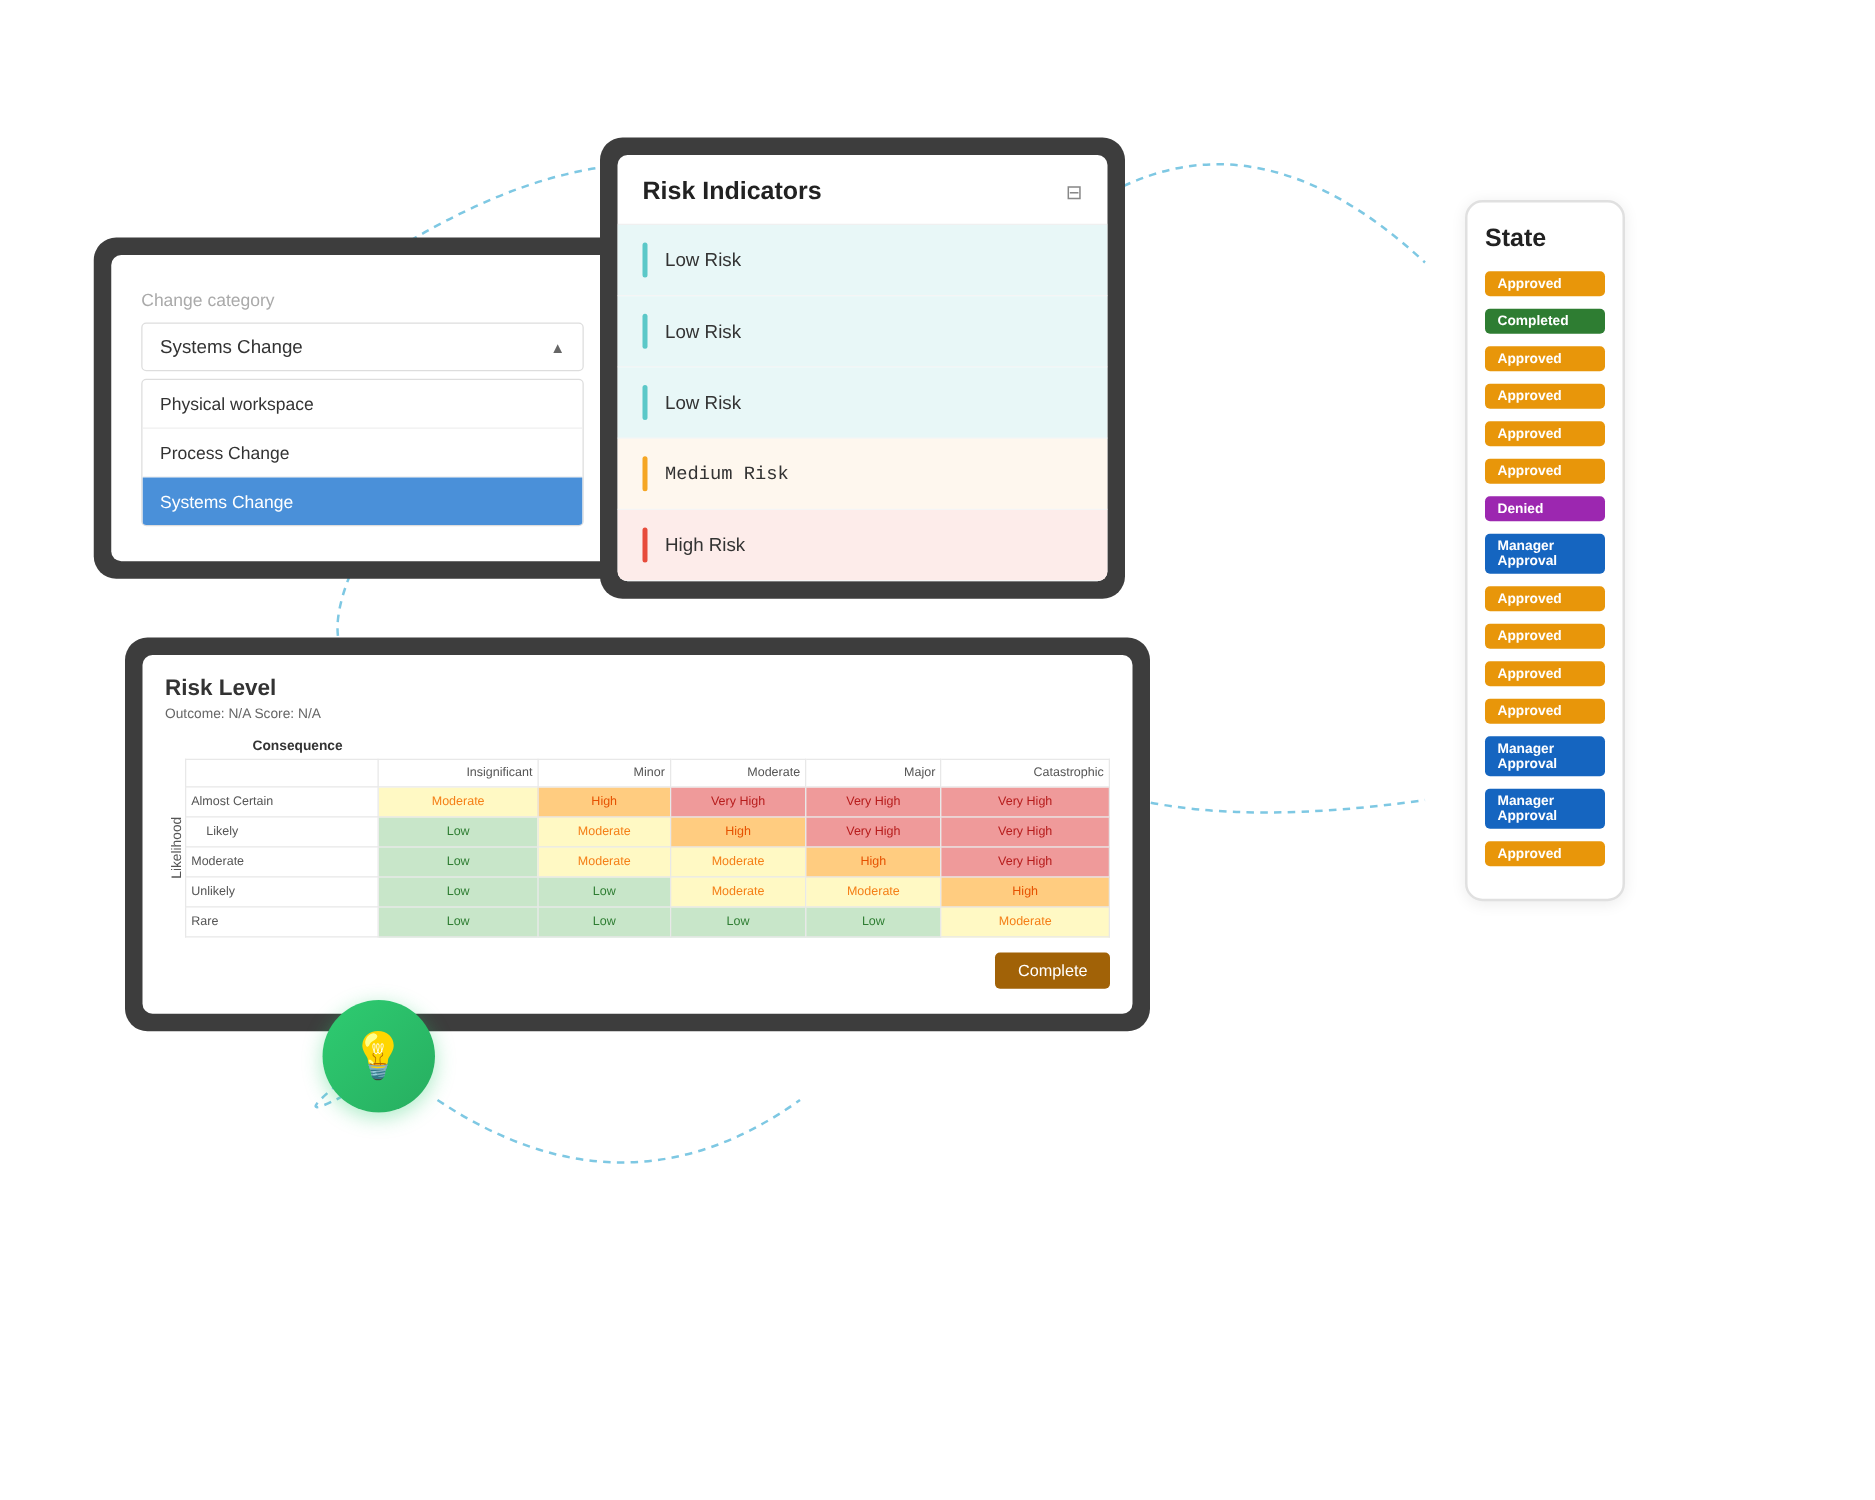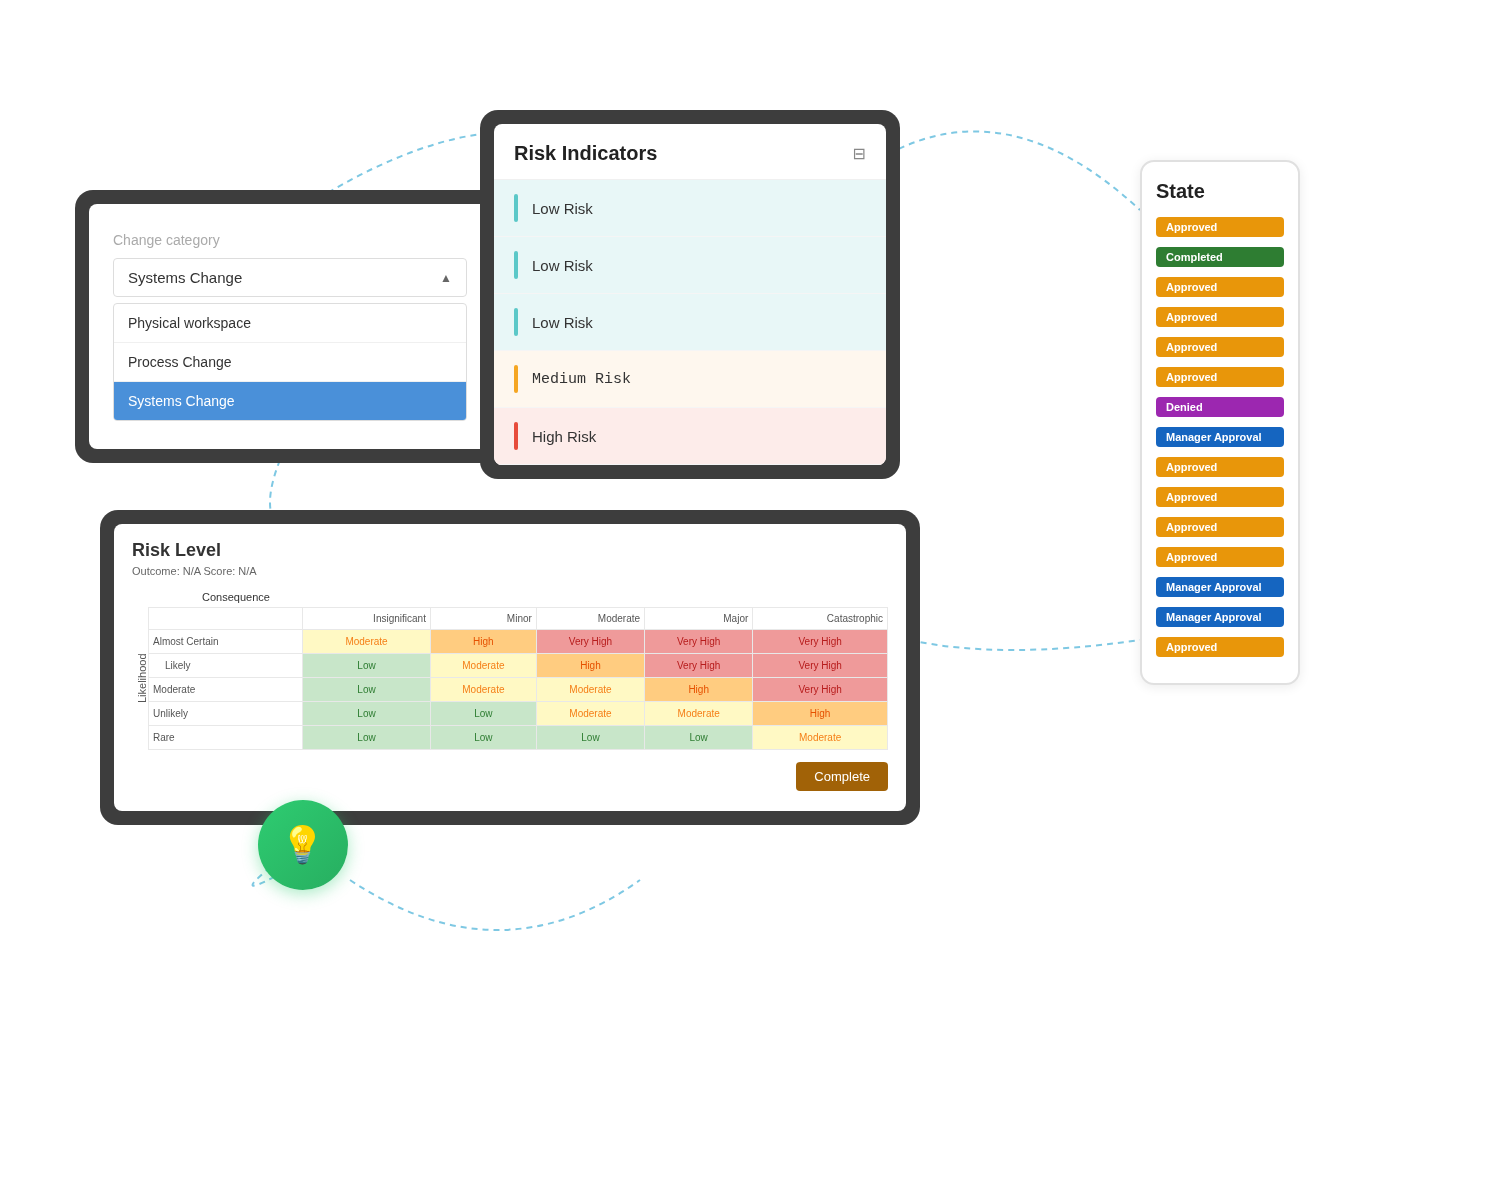--- a/index.html
+++ b/index.html
@@ -156,21 +156,21 @@
 
     .risk-bg-low { background: #e8f7f7; }
     .risk-bg-medium { background: #fef7ee; font-family: Liberation Mono, monospace; }
     .risk-bg-high { background: #fdecea; }
 
     
     .panel-state {
       position: absolute;
       right: 200px;
       top: 160px;
-      width: 160px;
+      width: 128px;
       background: #ffffff;
       border: 2px solid #e0e0e0;
       border-radius: 14px;
       padding: 18px 14px;
       z-index: 2;
       box-shadow: 0 2px 12px rgba(0,0,0,0.08);
     }
 
     .state-title {
       font-size: 20px;
@@ -216,21 +216,21 @@
 
     .risk-level-outcome {
       font-size: 11px;
       color: #666;
       margin-bottom: 14px;
     }
 
     .consequence-label {
       font-size: 11px;
       color: #333;
-      font-weight: 400;
+      font-weight: 700;
       margin-bottom: 4px;
       margin-left: 70px;
     }
 
     .risk-table {
       width: 100%;
       border-collapse: collapse;
       font-size: 10px;
     }
 

